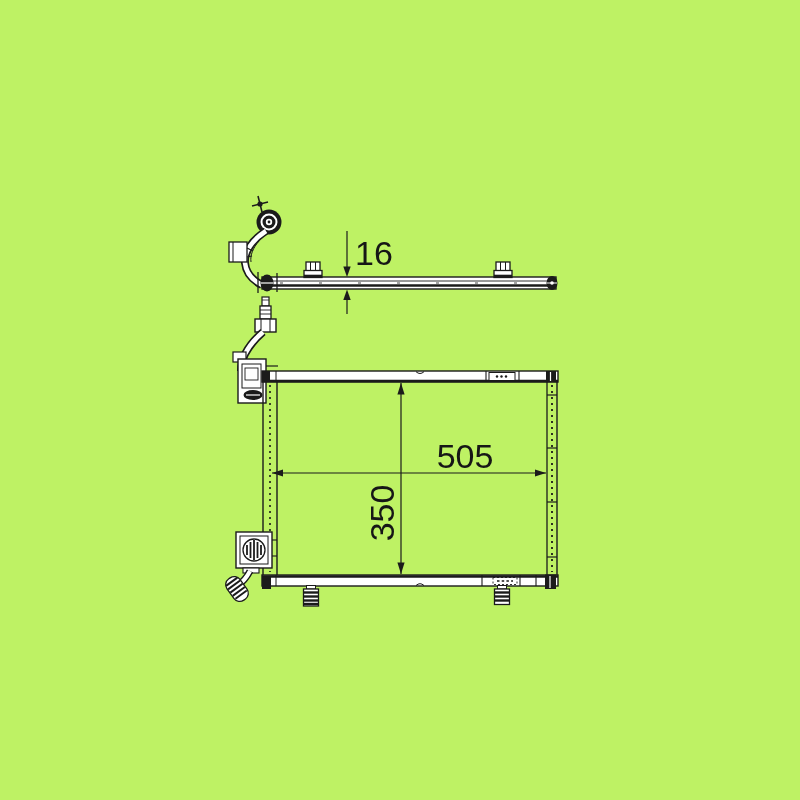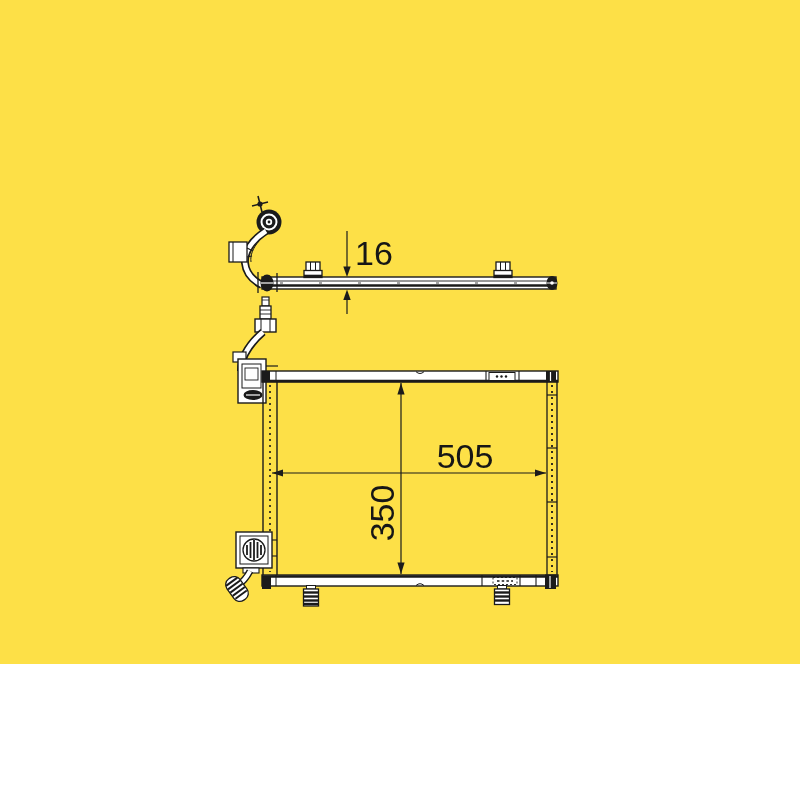--- a/index.html
+++ b/index.html
@@ -1,18 +1,18 @@
 <!DOCTYPE html>
 <html><head>
 <meta charset="utf-8">
 <style>
   html, body { margin: 0; padding: 0; background: #ffffff; }
   .canvas {
-    width: 800px; height: 664px;
-    background: #fde047;
+    width: 800px; height: 800px;
+    background: #bef264;
     position: relative;
     font-family: "Liberation Sans", sans-serif;
   }
   svg { display: block; }
   .ln { stroke: #1b1b1b; fill: none; }
   .fw { fill: #ffffff; stroke: #1b1b1b; }
   .fd { fill: #1b1b1b; stroke: none; }
   .wl { stroke: #ffffff; fill: none; }
   text.dim {
     font-family: "Liberation Sans", sans-serif;

